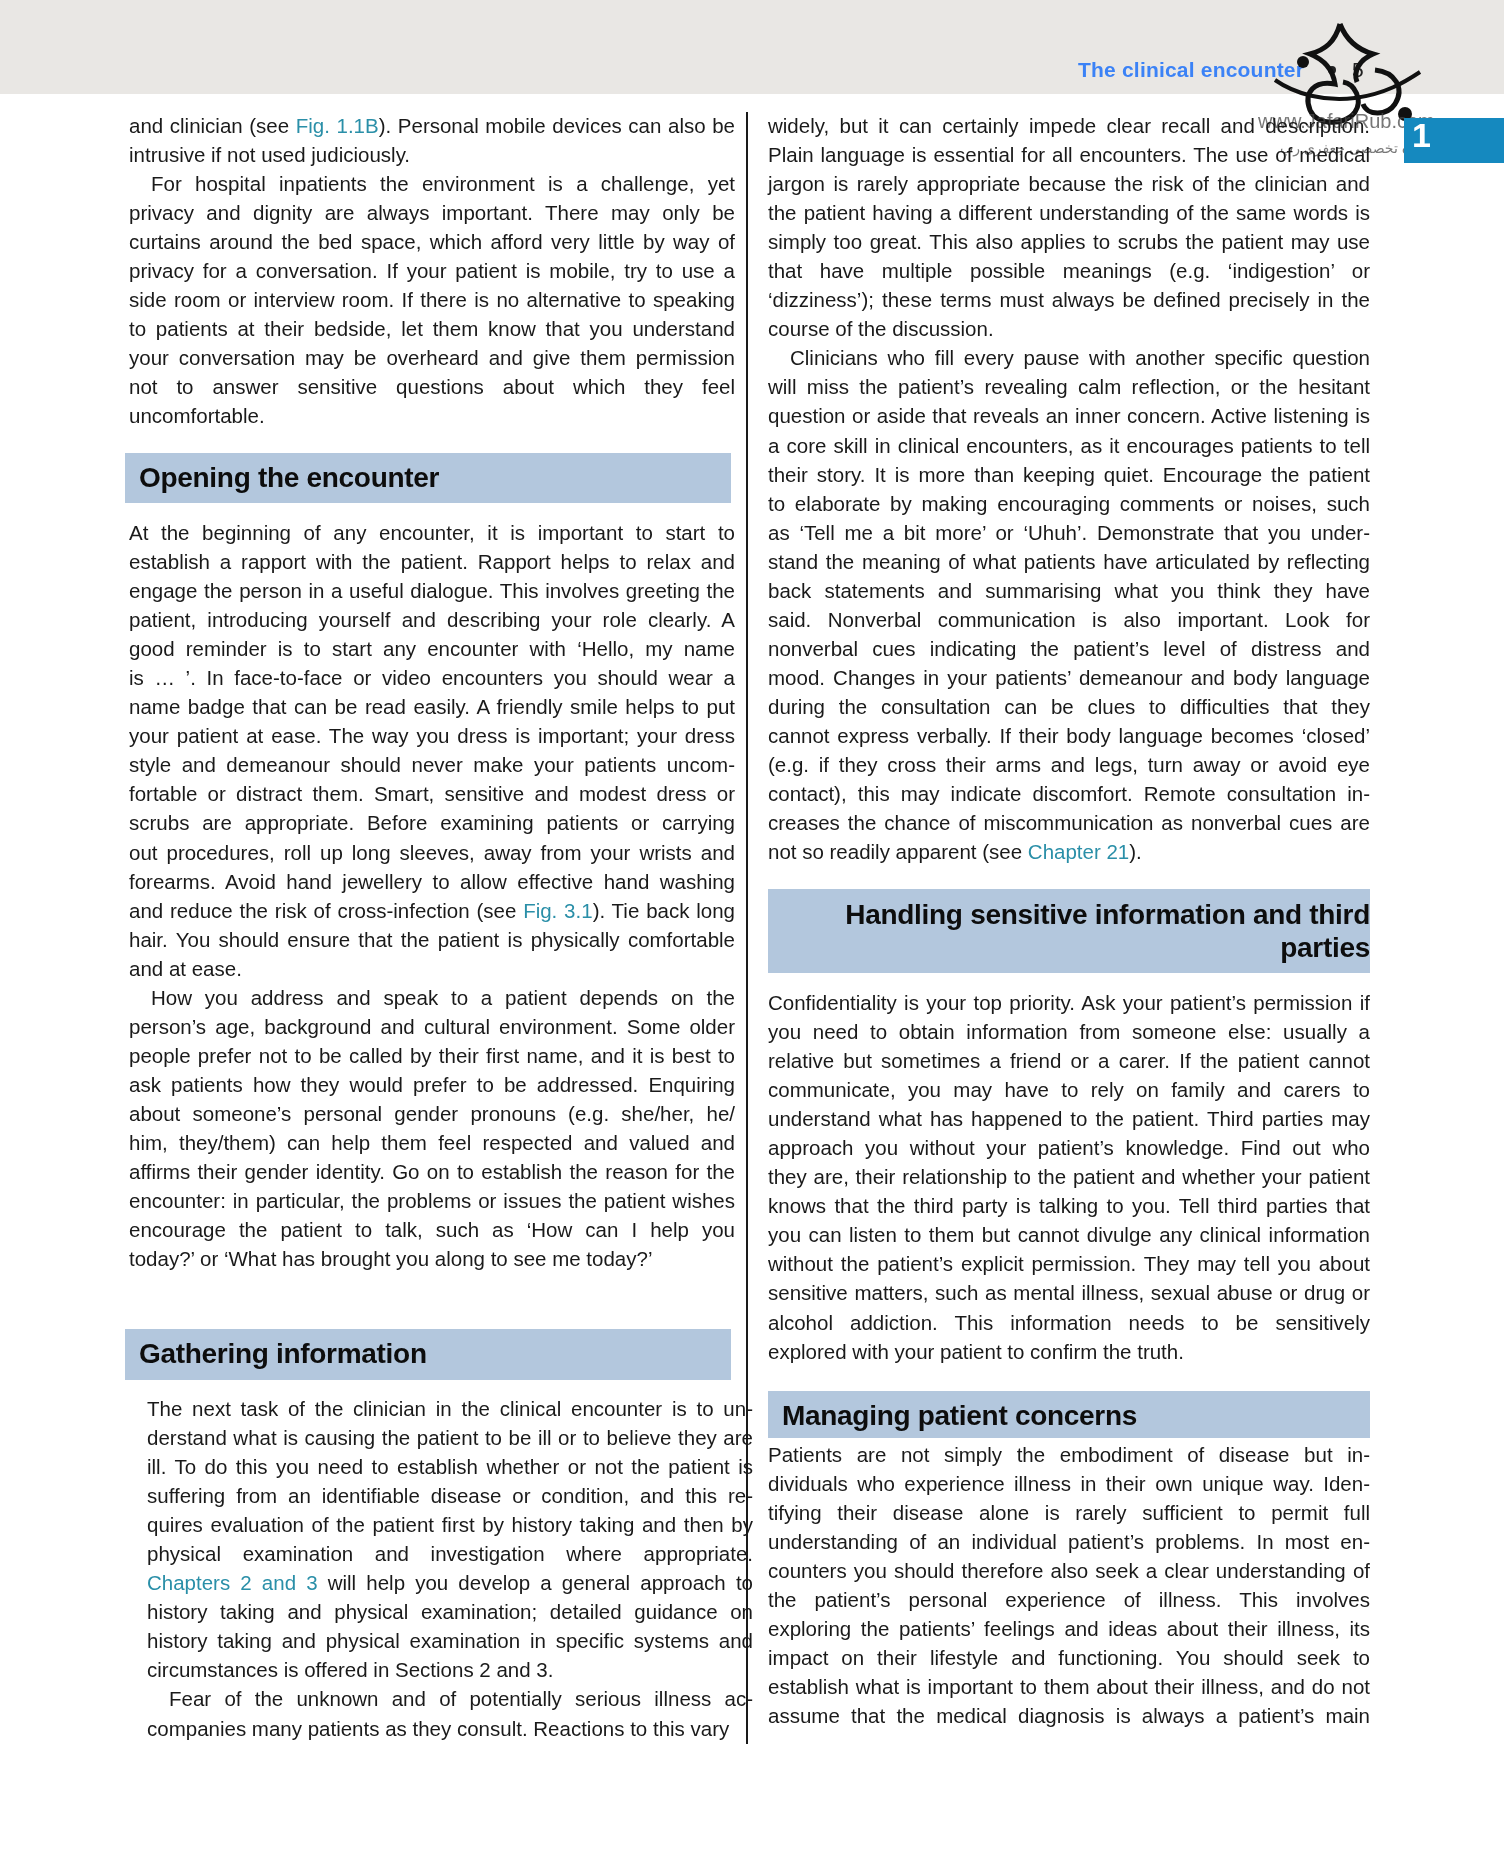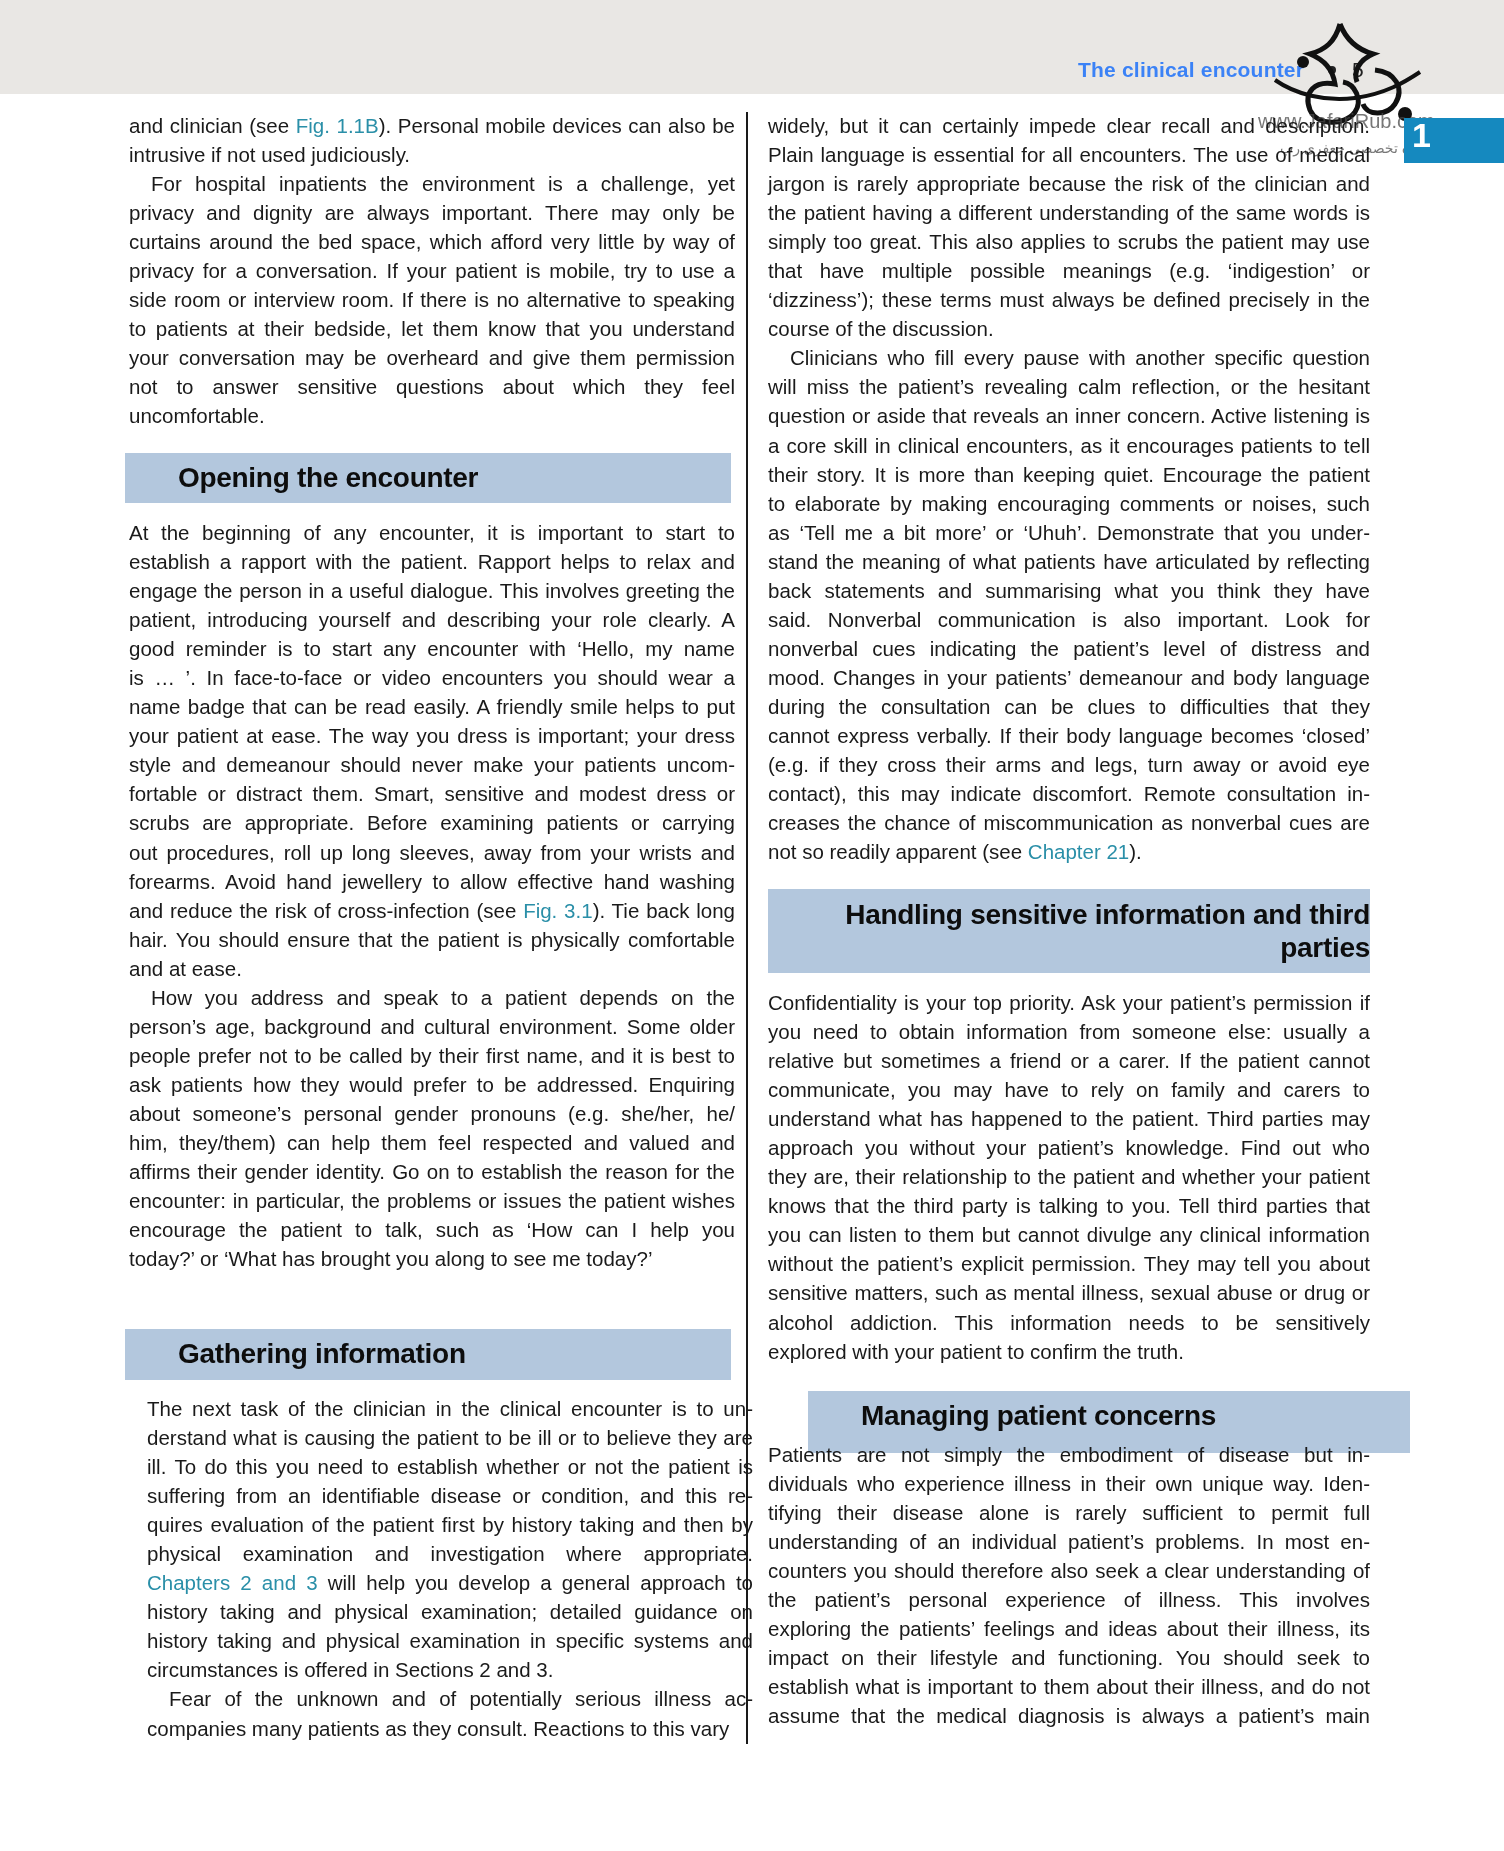--- a/index.html
+++ b/index.html
@@ -16,21 +16,21 @@
   .col { position:absolute; font-size:20.5px; }
   .col-left { left:129px; width:606px; }
   .col-right { left:768px; width:602px; }
   .line { display:block; height:29.05px; line-height:29.05px; text-align:justify; text-align-last:justify; white-space:nowrap; overflow:visible; }
   .line.last { text-align-last:left; }
   .line.indent { padding-left:22px; }
   .line span { white-space:pre; }
   .link { color:#2a8fa8; }
   .heading { position:absolute; background:#b3c7dd; font-family:"Liberation Sans", sans-serif; font-weight:bold;
              font-size:28px; color:#0d0d0d; transform-origin:left; letter-spacing:-0.3px; }
-  .heading .htext { display:block; padding-left:14px; line-height:33px;margin-left:39px; }
+  .heading .htext { display:block; padding-left:14px; line-height:33px; }
   .watermark { position:absolute; color:#4a4a4a; font-size:20px; opacity:0.75; }
   .wm-logo { position:absolute; left:1255px; top:22px; width:170px; height:110px; }
 </style>
 </head>
 <body>
 
 <div class="topband"></div>
 <div class="running-head">The clinical encounter</div>
 <div class="bullet"></div>
 <div class="page-num">5</div>
@@ -161,21 +161,21 @@
     <div class="line"><span>approach you without your patient’s knowledge. Find out who</span></div>
     <div class="line"><span>they are, their relationship to the patient and whether your patient</span></div>
     <div class="line"><span>knows that the third party is talking to you. Tell third parties that</span></div>
     <div class="line"><span>you can listen to them but cannot divulge any clinical information</span></div>
     <div class="line"><span>without the patient’s explicit permission. They may tell you about</span></div>
     <div class="line"><span>sensitive matters, such as mental illness, sexual abuse or drug or</span></div>
     <div class="line"><span>alcohol addiction. This information needs to be sensitively</span></div>
     <div class="line last"><span>explored with your patient to confirm the truth.</span></div>
   </div>
 
-<div class="heading" style="left:808px; top:1391px; width:602px; height:62px;">
+<div class="heading" style="left:768px; top:1391px; width:602px; height:47px;">
   <span class="htext" style="padding-top:8px;">Managing patient concerns</span>
 </div>
 
 <div class="col col-right" id="concerns-body" style="top:1420px;margin-top:20px;">
     <div class="line"><span>Patients are not simply the embodiment of disease but in-</span></div>
     <div class="line"><span>dividuals who experience illness in their own unique way. Iden-</span></div>
     <div class="line"><span>tifying their disease alone is rarely sufficient to permit full</span></div>
     <div class="line"><span>understanding of an individual patient’s problems. In most en-</span></div>
     <div class="line"><span>counters you should therefore also seek a clear understanding of</span></div>
     <div class="line"><span>the patient’s personal experience of illness. This involves</span></div>

